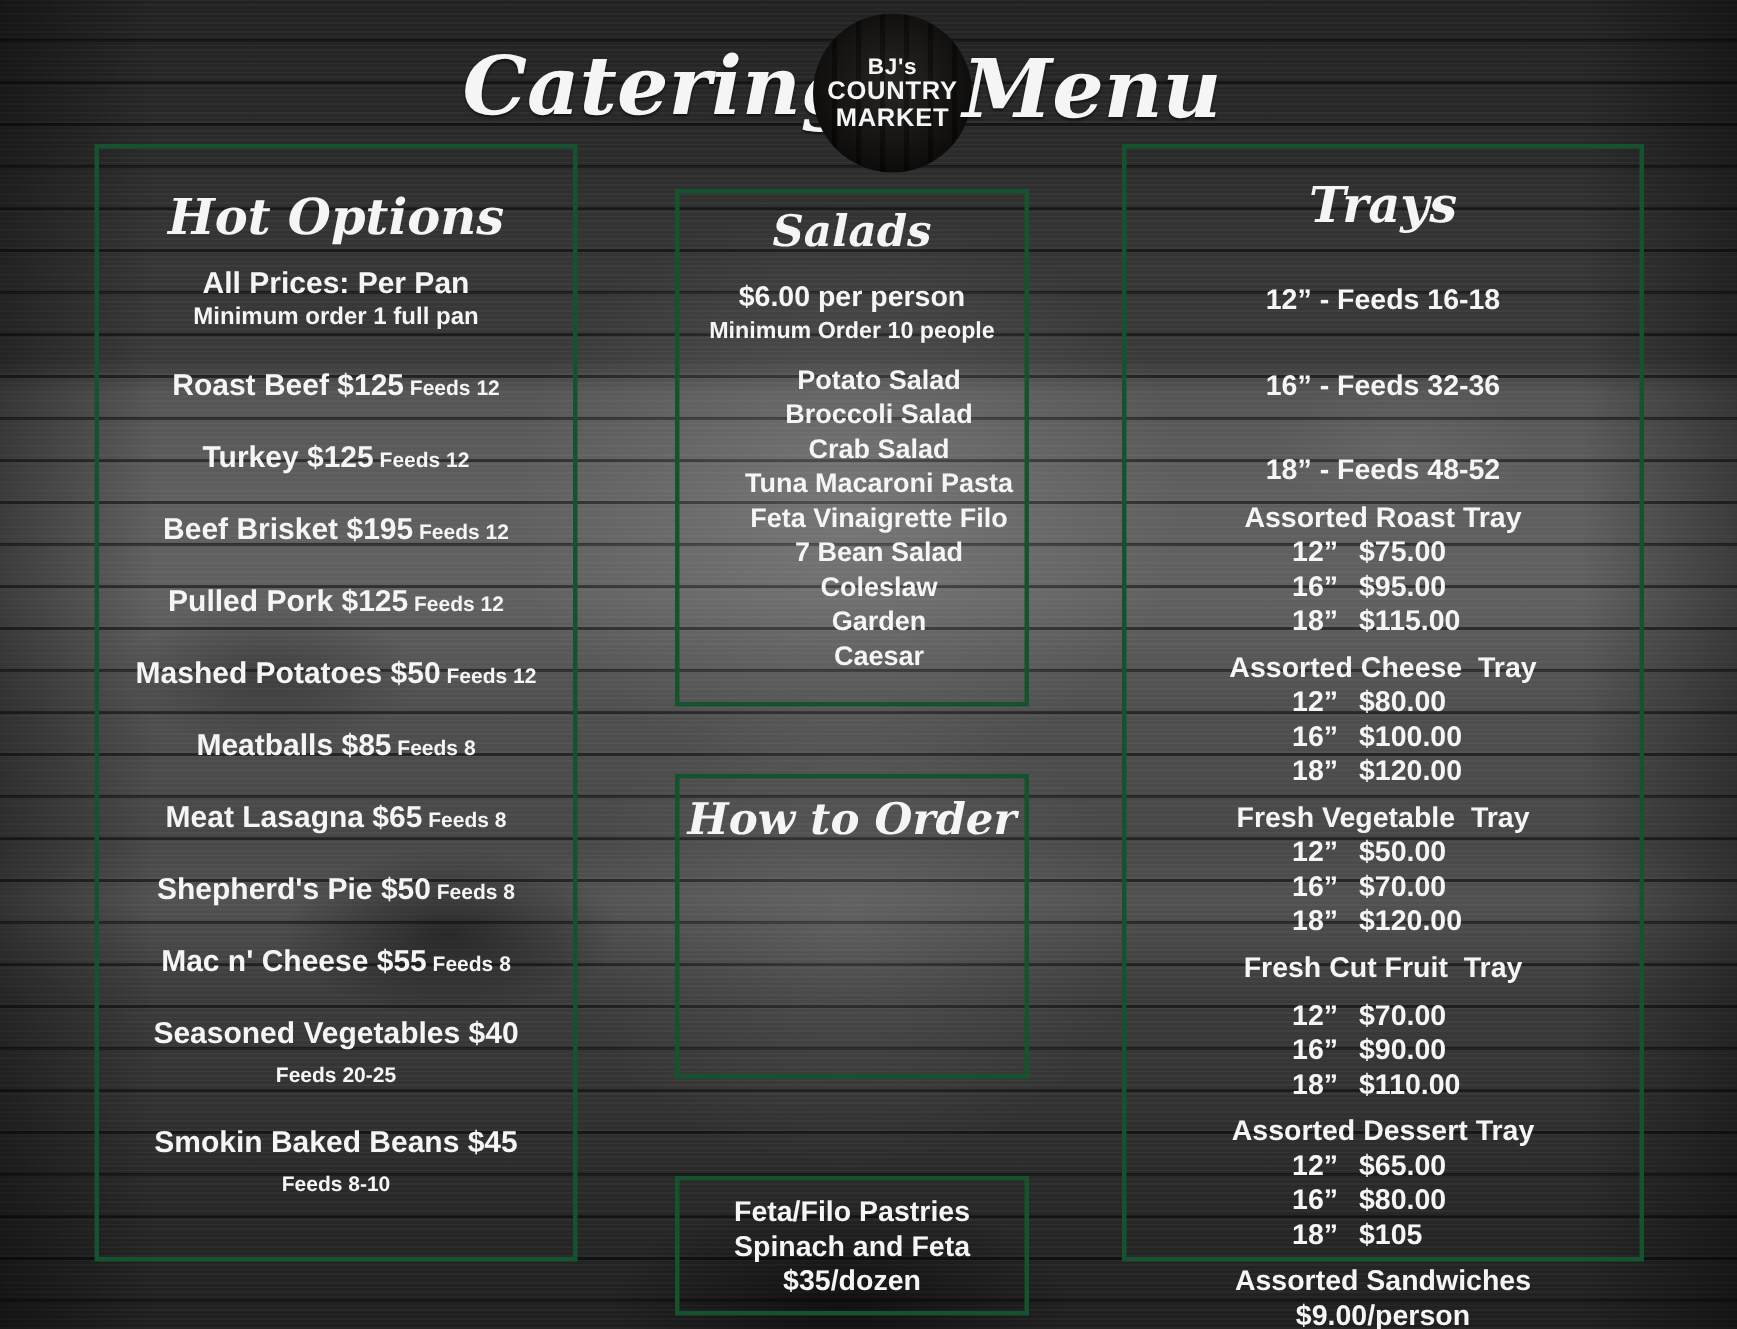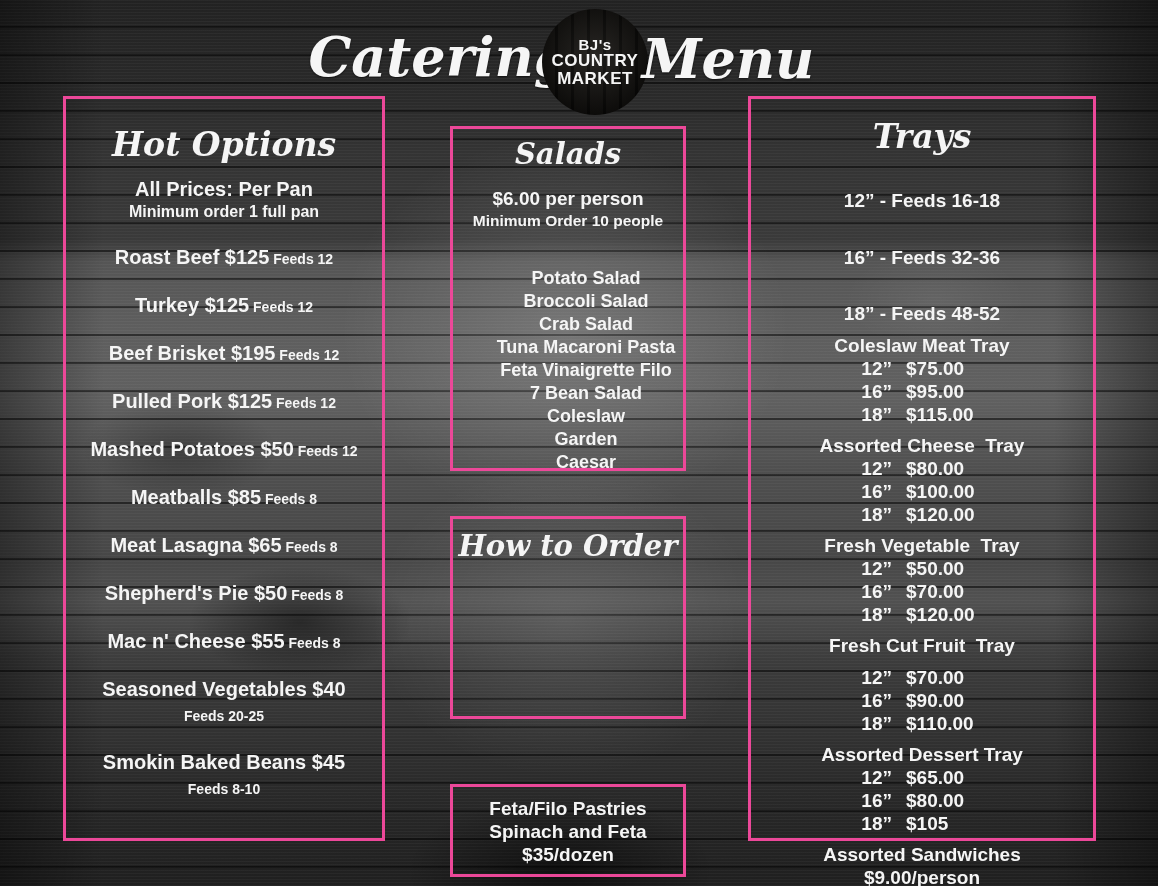--- a/index.html
+++ b/index.html
@@ -19,21 +19,21 @@
       linear-gradient(90deg, rgba(0,0,0,0.38), rgba(0,0,0,0) 9%, rgba(0,0,0,0) 91%, rgba(0,0,0,0.38)),
       repeating-linear-gradient(180deg, rgba(255,255,255,0.035) 0 1px, rgba(0,0,0,0) 1px 3px),
       repeating-linear-gradient(180deg, rgba(0,0,0,0) 0 26px, rgba(0,0,0,0.5) 26px 28px),
       linear-gradient(180deg, #222222 0px, #2a2a2a 96px, #333333 150px, #3a3a3a 240px,
         #555555 262px, #5e5e5e 330px, #606060 400px, #4f4f4f 470px, #474747 560px,
         #515151 600px, #3c3c3c 660px, #303030 745px, #282828 800px, #1f1f1f 886px);
   }
   .script { font-family:"DejaVu Serif", serif; font-style:italic; font-weight:700; }
   .panel {
     position:absolute;
-    border:3px solid #ec4899;
+    border:3px solid #14532d;
     box-sizing:border-box;
     text-align:center;
   }
   
   .hdr-word { position:absolute; font-size:54px; line-height:1; text-shadow:0 1px 2px rgba(0,0,0,0.6); }
   #hdr-catering { left:280px; top:30px; width:320px; text-align:center; }
   #hdr-menu { left:628px; top:32px; width:200px; text-align:center; }
   .logo {
     position:absolute; left:542px; top:9px; width:106px; height:106px;
     border-radius:50%;
@@ -53,21 +53,21 @@
   .hot-items { margin-top:22px; }
   .hot-item { margin-top:26px; line-height:20px; }
   .hot-main { font-size:20px; font-weight:700; }
   .hot-feeds { font-size:14px; font-weight:700; }
   .hot-feeds-below { font-size:14px; font-weight:700; margin-top:5px; }
   
   #salads-panel { left:450px; top:126px; width:236px; height:345px; }
   .salads-title { font-size:29px; margin-top:8px; }
   .salads-price { font-size:19px; font-weight:700; margin-top:17px; }
   .salads-min { font-size:15.5px; font-weight:700; margin-top:2px; }
-  .salads-items { margin-top:37px;padding-left:36px; }
+  .salads-items { margin-top:12px;padding-left:36px; }
   .salad-item { font-size:18px; font-weight:700; line-height:23px; }
   #order-panel { left:450px; top:516px; width:236px; height:203px; }
   .order-title { font-size:29px; margin-top:10px; }
   .order-lines { margin-top:14px; }
   .order-line { font-size:19px; font-weight:700; line-height:25px; margin-top:8px; }
   #pastries-panel { left:450px; top:747px; width:236px; height:93px;margin-top:37px; }
   .pastry-lines { margin-top:10px; }
   .pastry-line { font-size:19px; font-weight:700; line-height:23px; }
   
   #trays-panel { left:748px; top:96px; width:348px; height:745px; }
@@ -143,21 +143,21 @@
 
 <div id="trays-panel" class="panel">
   <div class="trays-title script">Trays</div>
   <div class="tray-guide">
       <div class="tray-guide-line">12” - Feeds 16-18</div>
       <div class="tray-guide-line">16” - Feeds 32-36</div>
       <div class="tray-guide-line">18” - Feeds 48-52</div>
     </div>
   <div>
       <div class="tray-section">
-        <div class="tray-section-name">Coleslaw Meat Tray</div>
+        <div class="tray-section-name">Assorted Roast Tray</div>
         <div class="tray-rows">
           <div class="tray-row">
             <span class="tray-size">12”</span>
             <span class="tray-price">$75.00</span>
           </div>
           <div class="tray-row">
             <span class="tray-size">16”</span>
             <span class="tray-price">$95.00</span>
           </div>
           <div class="tray-row">

